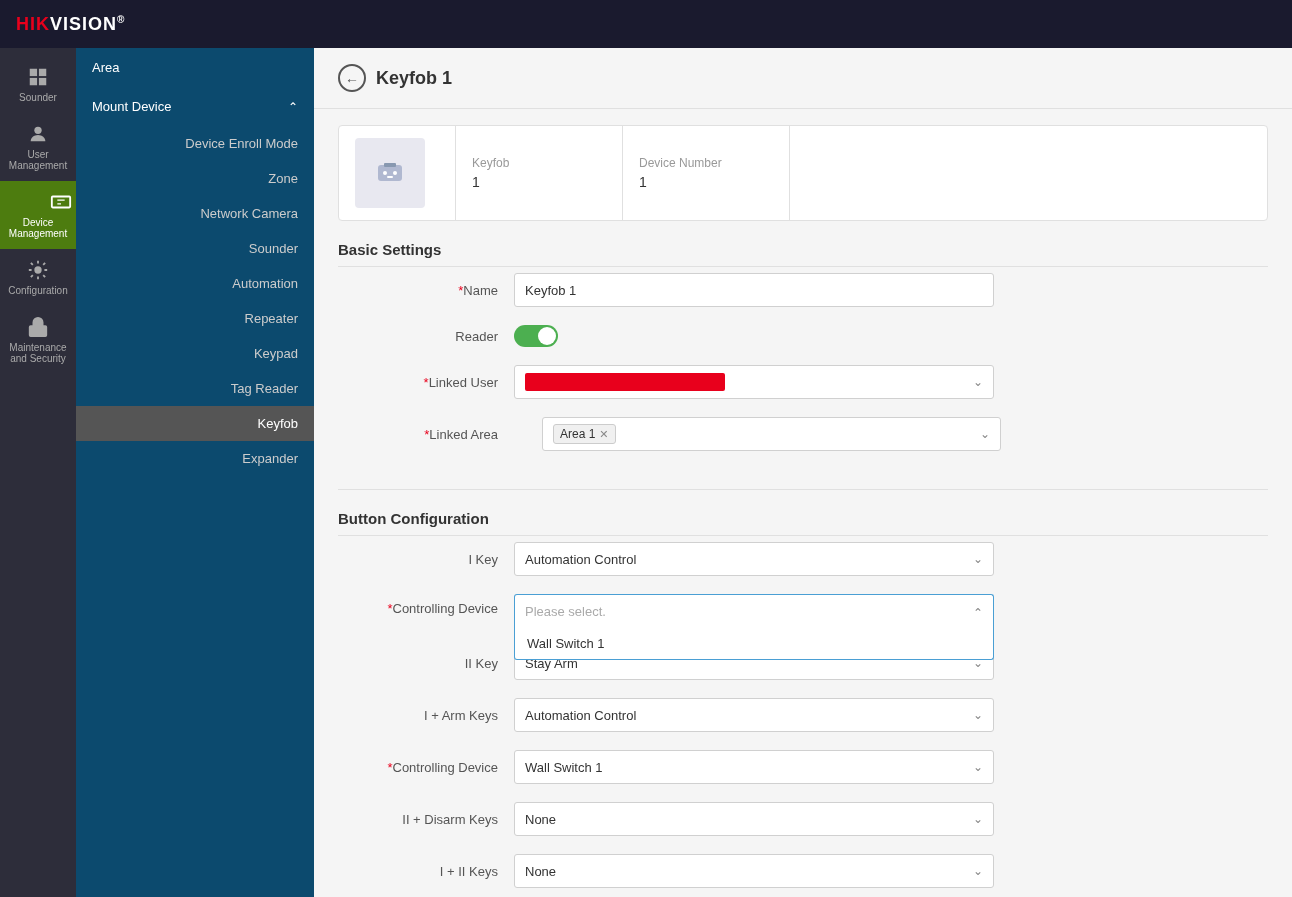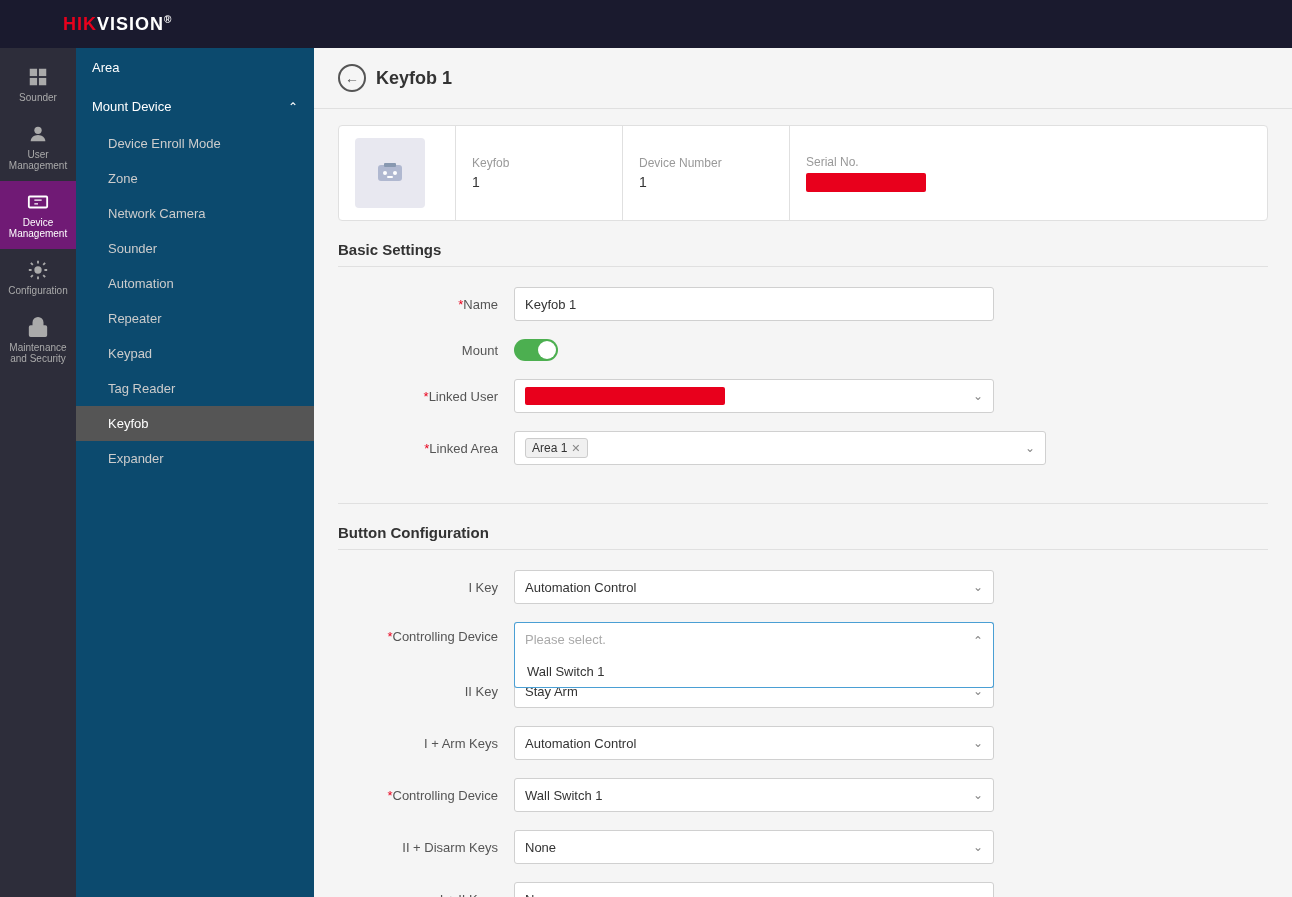--- a/index.html
+++ b/index.html
@@ -4,50 +4,50 @@
   <style>
     * { box-sizing: border-box; margin: 0; padding: 0; }
     body { font-family: 'Segoe UI', Arial, sans-serif; font-size: 13px; background: #f0f0f0; display: flex; height: 897px; overflow: hidden; }
 
     
     .topbar {
       position: fixed; top: 0; left: 0; right: 0; height: 48px;
       background: #1a1a2e; display: flex; align-items: center; padding: 0 16px;
       z-index: 100;
     }
-    .logo { color: #fff; font-size: 18px; font-weight: bold; letter-spacing: 1px; margin-left: 47px; }
+    .logo { color: #fff; font-size: 18px; font-weight: bold; letter-spacing: 1px; }
     .logo span { color: #e8001c; }
     .logo sup { font-size: 10px; color: #fff; }
 
     
     .sidebar-icons {
       position: fixed; top: 48px; left: 0; width: 76px; height: calc(897px - 48px);
       background: #2d2d3a; display: flex; flex-direction: column; align-items: center;
       padding-top: 8px; z-index: 99;
     }
     .sidebar-icon-item {
       display: flex; flex-direction: column; align-items: center; justify-content: center;
       width: 76px; padding: 10px 4px; cursor: pointer; color: #aaa; font-size: 10px; text-align: center;
       gap: 4px;
     }
-    .sidebar-icon-item.active { background: #701a75; color: #fff; }
+    .sidebar-icon-item.active { background: #4d7c0f; color: #fff; align-items: flex-end; }
     .icon-svg { width: 22px; height: 22px; fill: currentColor; }
 
     
     .nav-panel {
       position: fixed; top: 48px; left: 76px; width: 238px; height: calc(897px - 48px);
       background: #0c4a6e; overflow-y: auto; z-index: 98;
     }
     .nav-section-header {
       padding: 12px 16px; color: #fff; font-size: 13px; font-weight: 500;
       display: flex; justify-content: space-between; align-items: center;
       cursor: pointer;
     }
     .nav-item {
-      padding: 10px 16px 10px 32px; color: #ccc; font-size: 13px; cursor: pointer;
+      padding: 10px 16px 10px 32px; color: #ccc; font-size: 13px; cursor: pointer; text-align: right;
     }
     .nav-item.active { background: #555; color: #fff; }
     .chevron { font-size: 12px; }
 
     
     .main-content {
       margin-top: 48px; margin-left: 314px;
       width: calc(1292px - 314px); height: calc(897px - 48px);
       background: #f5f5f5; overflow-y: auto; padding: 0;
     }
@@ -65,21 +65,21 @@
     .page-title { font-size: 18px; font-weight: 600; color: #333; }
     .device-icon-box {
       width: 70px; height: 70px; background: #e8e8f0; border-radius: 4px;
       display: flex; align-items: center; justify-content: center; font-size: 28px; color: #888;
     }
 
     
     .section { padding: 20px 24px; }
     .section-title {
       font-size: 15px; font-weight: 600; color: #333;
-      margin-bottom: 20px; padding-bottom: 8px; border-bottom: 1px solid #e0e0e0;
+      margin-bottom: 6px; padding-bottom: 8px; border-bottom: 1px solid #e0e0e0;
     }
 
     
     .form-row {
       display: flex; align-items: center; margin-bottom: 18px; gap: 16px;
     }
     .form-label {
       text-align: right; width: 160px; color: #555; font-size: 13px; flex-shrink: 0;
     }
     .form-input {
@@ -252,60 +252,54 @@
       </div>
     </div>
     <div class="vert-divider"></div>
     <div class="top-device-section">
       <div class="top-device-col">
         <span class="top-col-label">Device Number</span>
         <span class="top-col-value">1</span>
       </div>
     </div>
     <div class="vert-divider"></div>
-    <div class="top-device-section">
-      <div class="top-device-col">
-        <span class="top-col-label">Serial No.</span>
-        <span class="serial-redacted">████████</span>
-      </div>
-    </div>
   </div>
 
   <div class="section">
     <div class="section-title">Basic Settings</div>
 
     <div class="form-row">
       <div class="form-label">
         <span style="color:#e8001c">*</span><span>Name</span>
       </div>
       <input type="text" class="form-input" value="Keyfob 1" style="">
     </div>
 
     <div class="form-row">
-      <div class="form-label">Mount</div>
+      <div class="form-label">Reader</div>
       <div class="toggle-wrapper">
         <div class="toggle"></div>
       </div>
     </div>
 
     <div class="form-row">
       <div class="form-label">
         <span style="color:#e8001c">*</span><span>Linked User</span>
       </div>
       <div class="form-select" style="width:480px;">
         <div class="redacted-bar"></div>
         <span class="select-chevron">⌄</span>
       </div>
     </div>
 
     <div class="form-row">
       <div class="form-label">
         <span style="color:#e8001c">*</span><span>Linked Area</span>
       </div>
-      <div class="form-select" style="width:532px;">
+      <div class="form-select" style="width:459px;margin-left:28px;">
         <span class="tag-chip">
           <span>Area 1</span>
           <span class="tag-close">✕</span>
         </span>
         <span class="select-chevron">⌄</span>
       </div>
     </div>
   </div>
 
   <hr class="divider">

